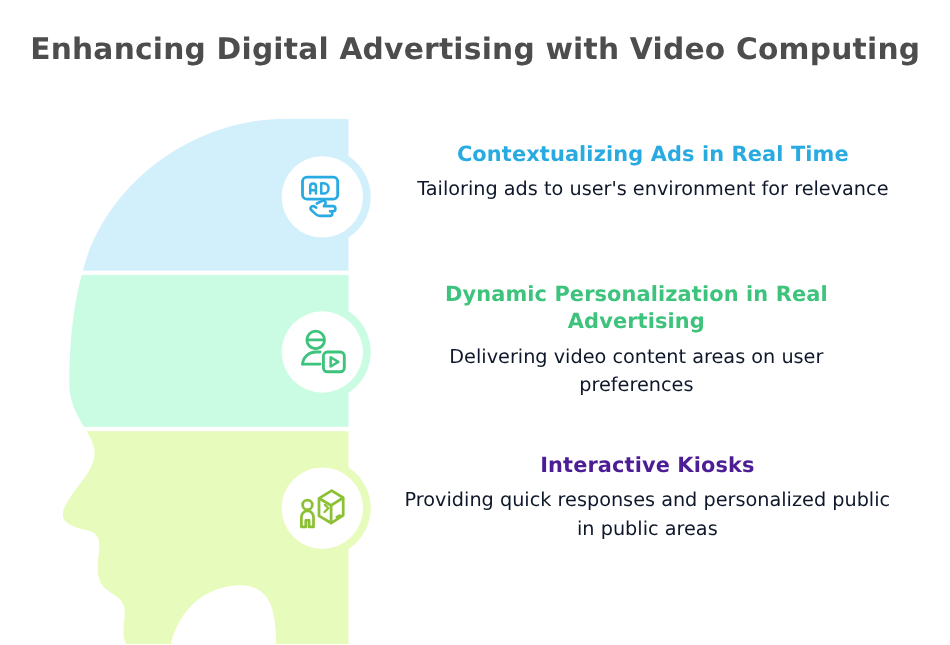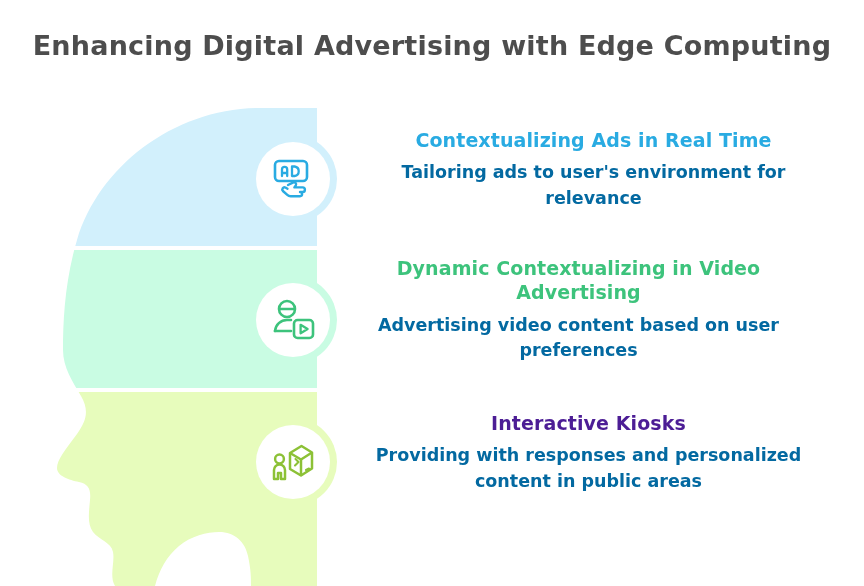--- a/index.html
+++ b/index.html
@@ -93,35 +93,35 @@
     font-family: "DejaVu Sans", sans-serif;
     font-size: 19px;
     font-weight: bold;
     line-height: 1.28;
     margin: 0 0 8px 0;
     letter-spacing: 0.1px;
   }
   .topic-body {
     font-family: "DejaVu Sans", sans-serif;
     font-size: 17.5px;
-    font-weight: bold;
+    font-weight: normal;
     line-height: 1.45;
-    color: #0369a1;
+    color: #0f172a;
     margin: 0;
   }
   #heading-1 { color: #29abe2; }
   #heading-2 { color: #3dc37c; }
   #heading-3 { color: #4c1d95; }
 </style>
 </head>
 <body>
 
 <div id="infographic">
 
-  <div id="page-title">Enhancing Digital Advertising with Edge Computing</div>
+  <div id="page-title">Enhancing Digital Advertising with Video Computing</div>
 
   <div id="head-illustration">
     <svg id="head-svg" viewBox="0 0 290 486" xmlns="http://www.w3.org/2000/svg">
       <defs>
 
         <clipPath id="headClip">
           <path d="M 205,8
                    C 120,8 44,66 22,140
                    C 10,180 8,220 8,250
                    C 8,268 18,282 26,296
@@ -195,24 +195,24 @@
   </div>
 
   <div id="content-column">
 
     <div class="topic-block" id="topic-block-1">
       <div class="topic-heading" id="heading-1">Contextualizing Ads in Real Time</div>
       <div class="topic-body">Tailoring ads to user's environment for relevance</div>
     </div>
 
     <div class="topic-block" id="topic-block-2">
-      <div class="topic-heading" id="heading-2">Dynamic Contextualizing in Video Advertising</div>
-      <div class="topic-body">Advertising video content based on user preferences</div>
+      <div class="topic-heading" id="heading-2">Dynamic Personalization in Real Advertising</div>
+      <div class="topic-body">Delivering video content areas on user preferences</div>
     </div>
 
     <div class="topic-block" id="topic-block-3">
       <div class="topic-heading" id="heading-3">Interactive Kiosks</div>
-      <div class="topic-body">Providing with responses and personalized content in public areas</div>
+      <div class="topic-body">Providing quick responses and personalized public in public areas</div>
     </div>
 
   </div>
 
 </div>
 
 </body></html>

